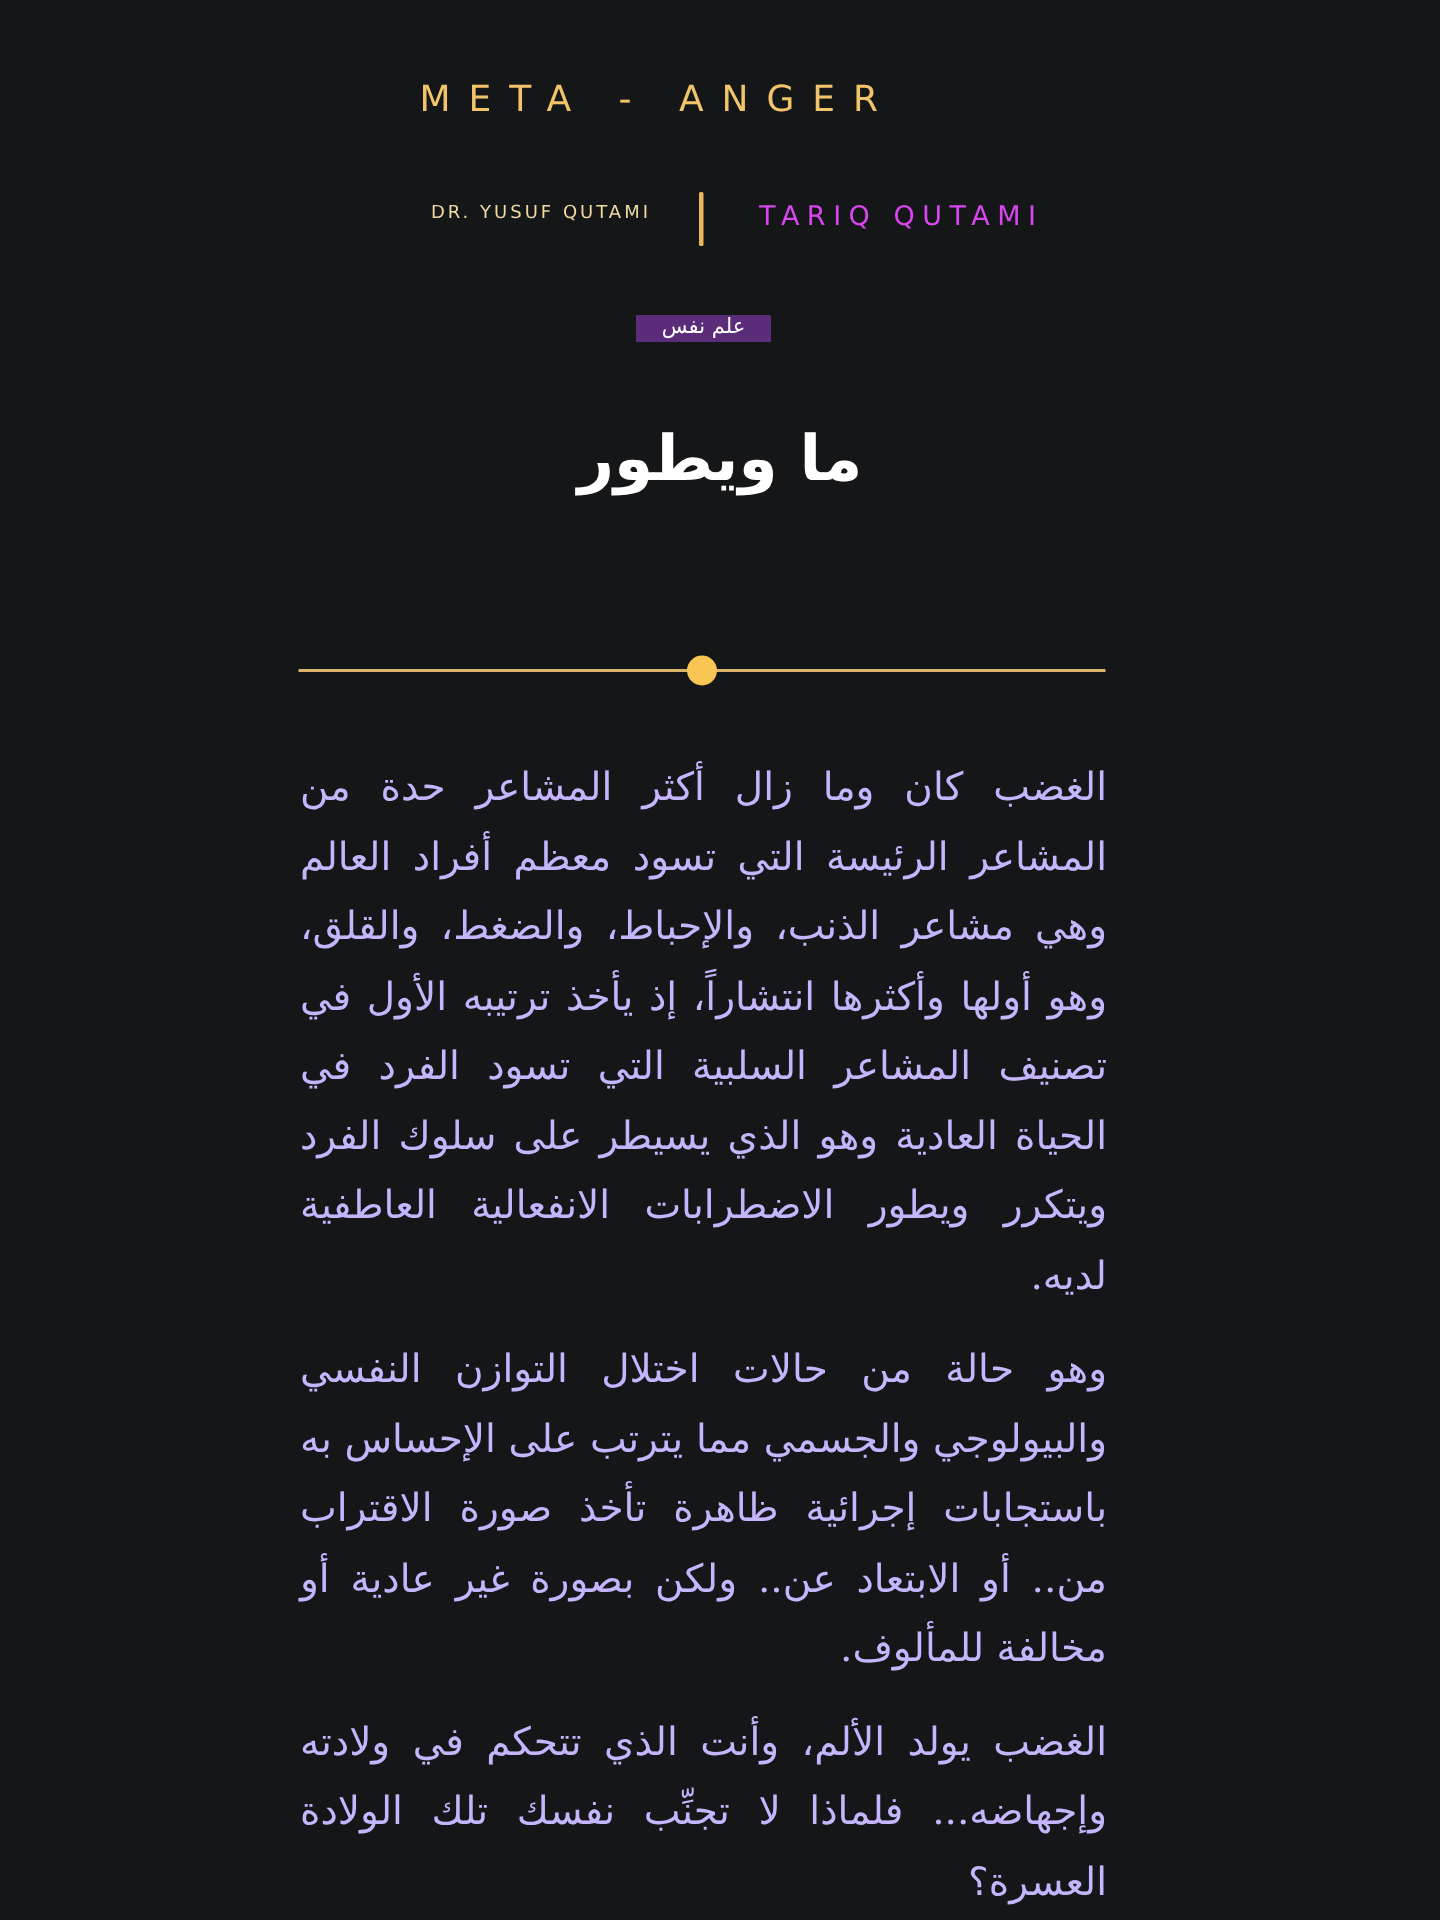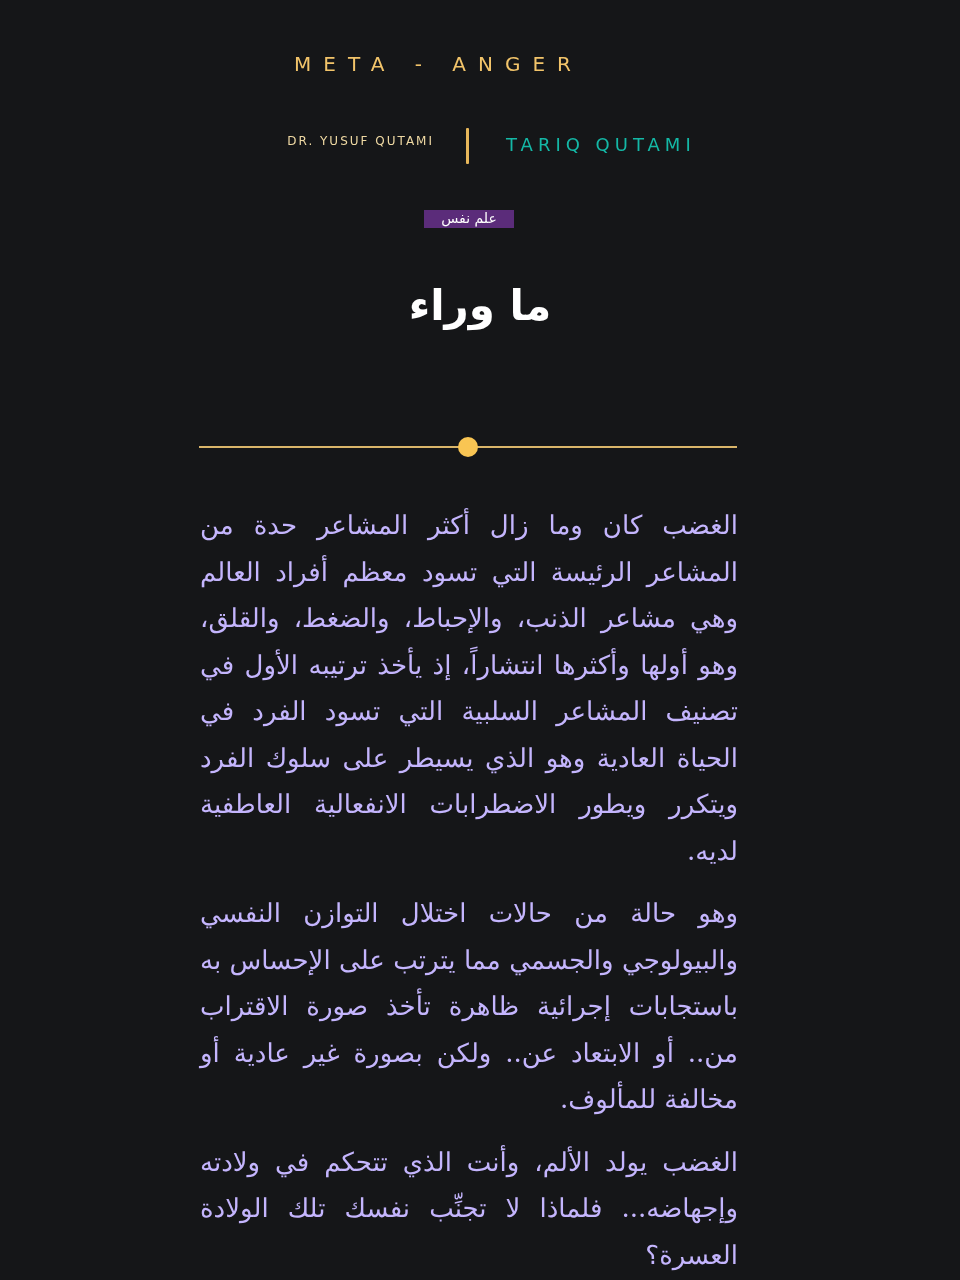--- a/index.html
+++ b/index.html
@@ -16,21 +16,21 @@
       height: 1280px;
       background: #151618;
     }
     .series-title {
       position: absolute;
       top: 52px;
       left: 0;
       width: 865px;
       text-align: center;
       font-family: "DejaVu Sans", sans-serif;
-      font-size: 20px;
+      font-size: 24px;
       letter-spacing: 12px;
       color: #f2c46a;
       font-weight: normal;
       padding-left: 12px;
       box-sizing: border-box;
     }
     .authors {
       position: absolute;
       top: 128px;
       left: 0;
@@ -56,21 +56,21 @@
       background: #e7b75a;
       border-radius: 1px;
     }
     .author-right {
       position: absolute;
       left: 506px;
       top: 6px;
       font-family: "DejaVu Sans", sans-serif;
       font-size: 18px;
       letter-spacing: 5px;
-      color: #14b8a6;
+      color: #d946ef;
       white-space: nowrap;
     }
     .category-tag {
       position: absolute;
       top: 210px;
       left: 424px;
       width: 90px;
       height: 18px;
       background: #5b2c7a;
       color: #ffffff;
@@ -137,21 +137,21 @@
 
   <div class="authors">
     <span class="author-left">DR. YUSUF QUTAMI</span>
     <span class="author-sep"></span>
     <span class="author-right">TARIQ QUTAMI</span>
   </div>
 
   <div class="category-tag">علم نفس</div>
 
   <div class="main-title">
-    <div>ما وراء</div>
+    <div>ما ويطور</div>
   </div>
 
   <div class="divider"></div>
   <div class="divider-dot"></div>
 
   <div class="body-text">
     <p>الغضب كان وما زال أكثر المشاعر حدة من المشاعر الرئيسة التي تسود معظم أفراد العالم وهي مشاعر الذنب، والإحباط، والضغط، والقلق، وهو أولها وأكثرها انتشاراً، إذ يأخذ ترتيبه الأول في تصنيف المشاعر السلبية التي تسود الفرد في الحياة العادية وهو الذي يسيطر على سلوك الفرد ويتكرر ويطور الاضطرابات الانفعالية العاطفية لديه.</p>
     <p>وهو حالة من حالات اختلال التوازن النفسي والبيولوجي والجسمي مما يترتب على الإحساس به باستجابات إجرائية ظاهرة تأخذ صورة الاقتراب من.. أو الابتعاد عن.. ولكن بصورة غير عادية أو مخالفة للمألوف.</p>
     <p>الغضب يولد الألم، وأنت الذي تتحكم في ولادته وإجهاضه... فلماذا لا تجنِّب نفسك تلك الولادة العسرة؟</p>
   </div>

